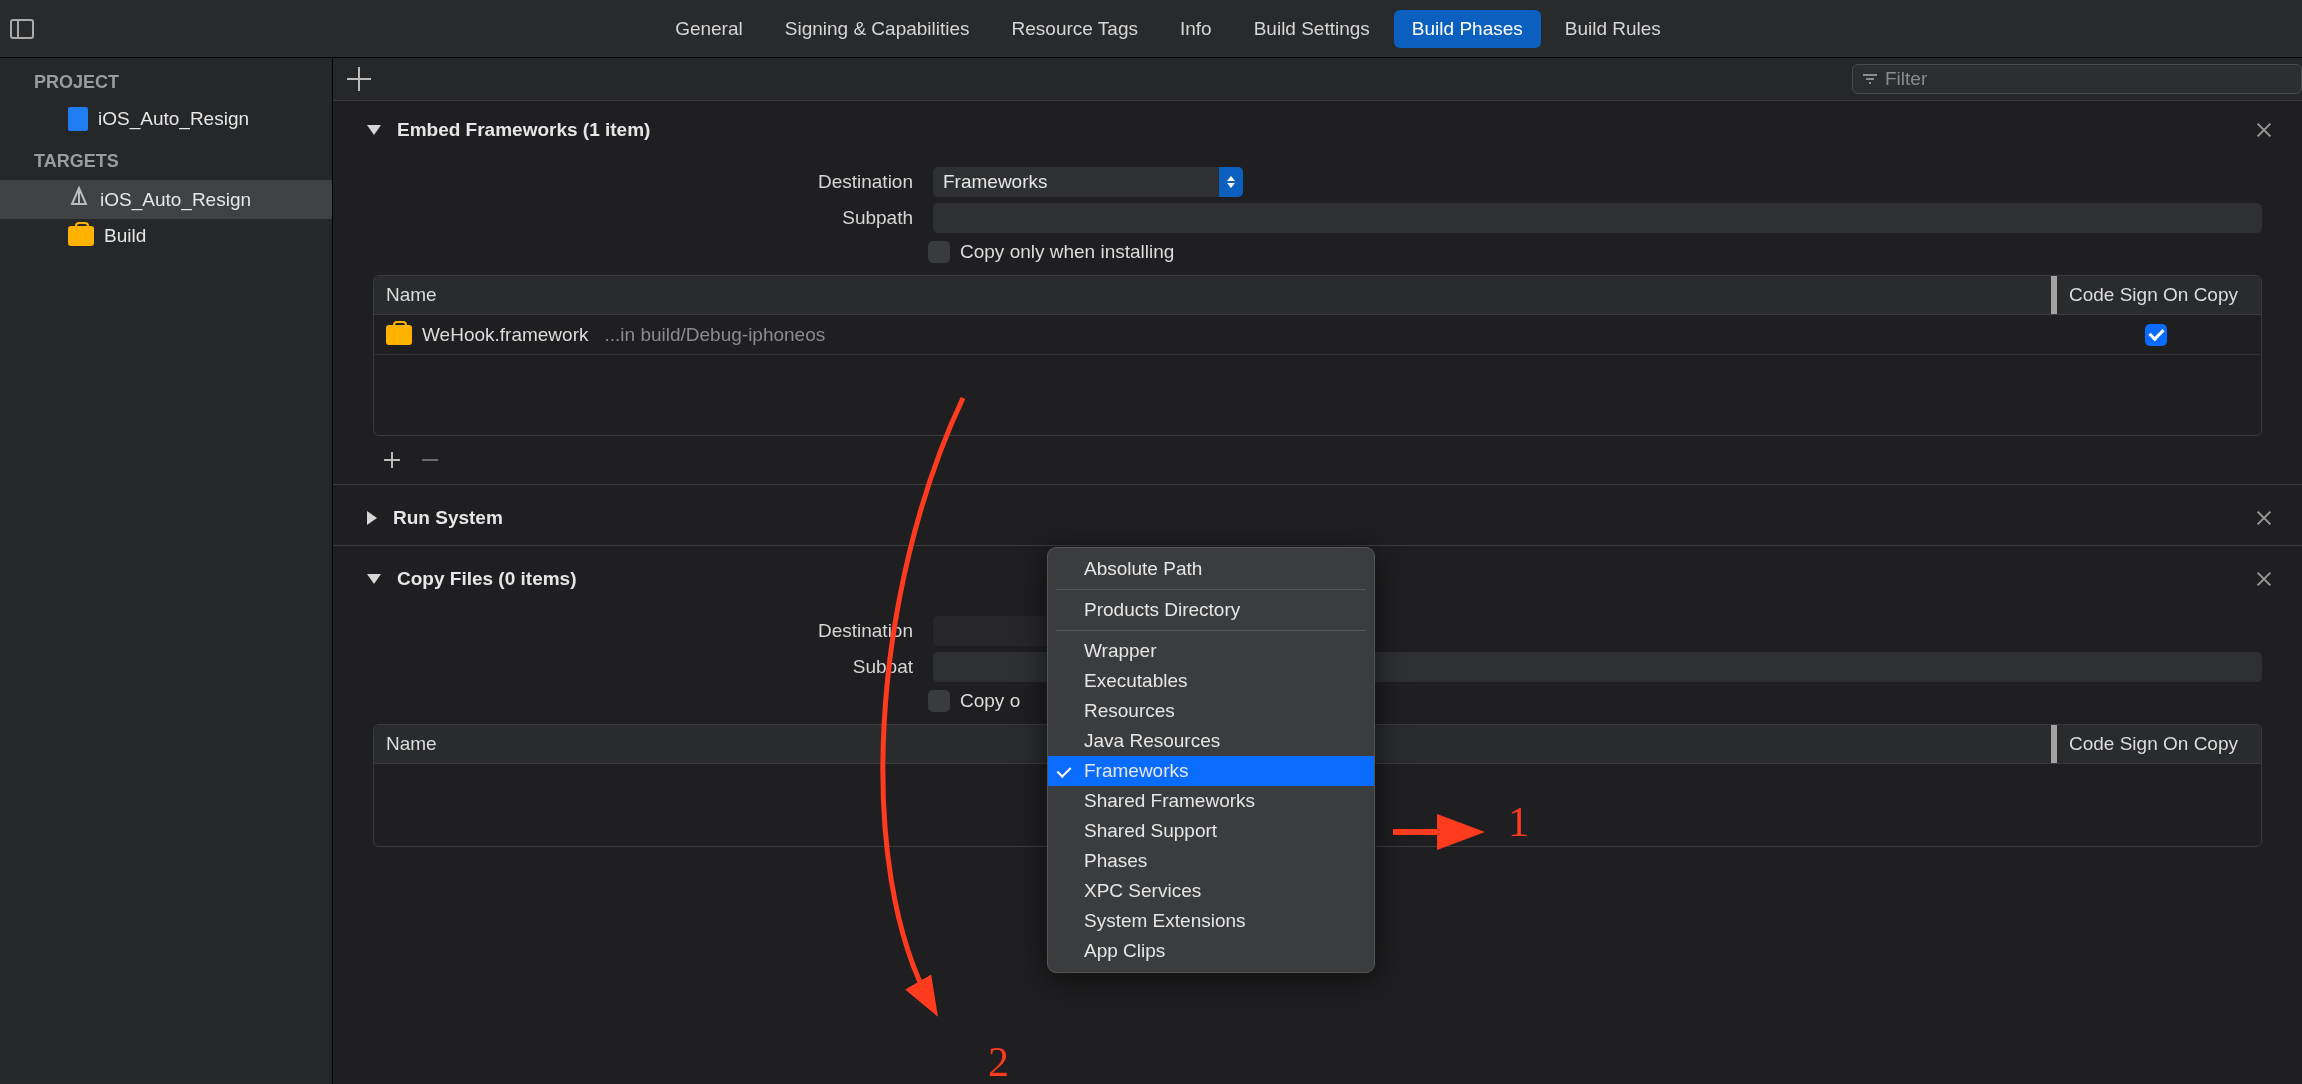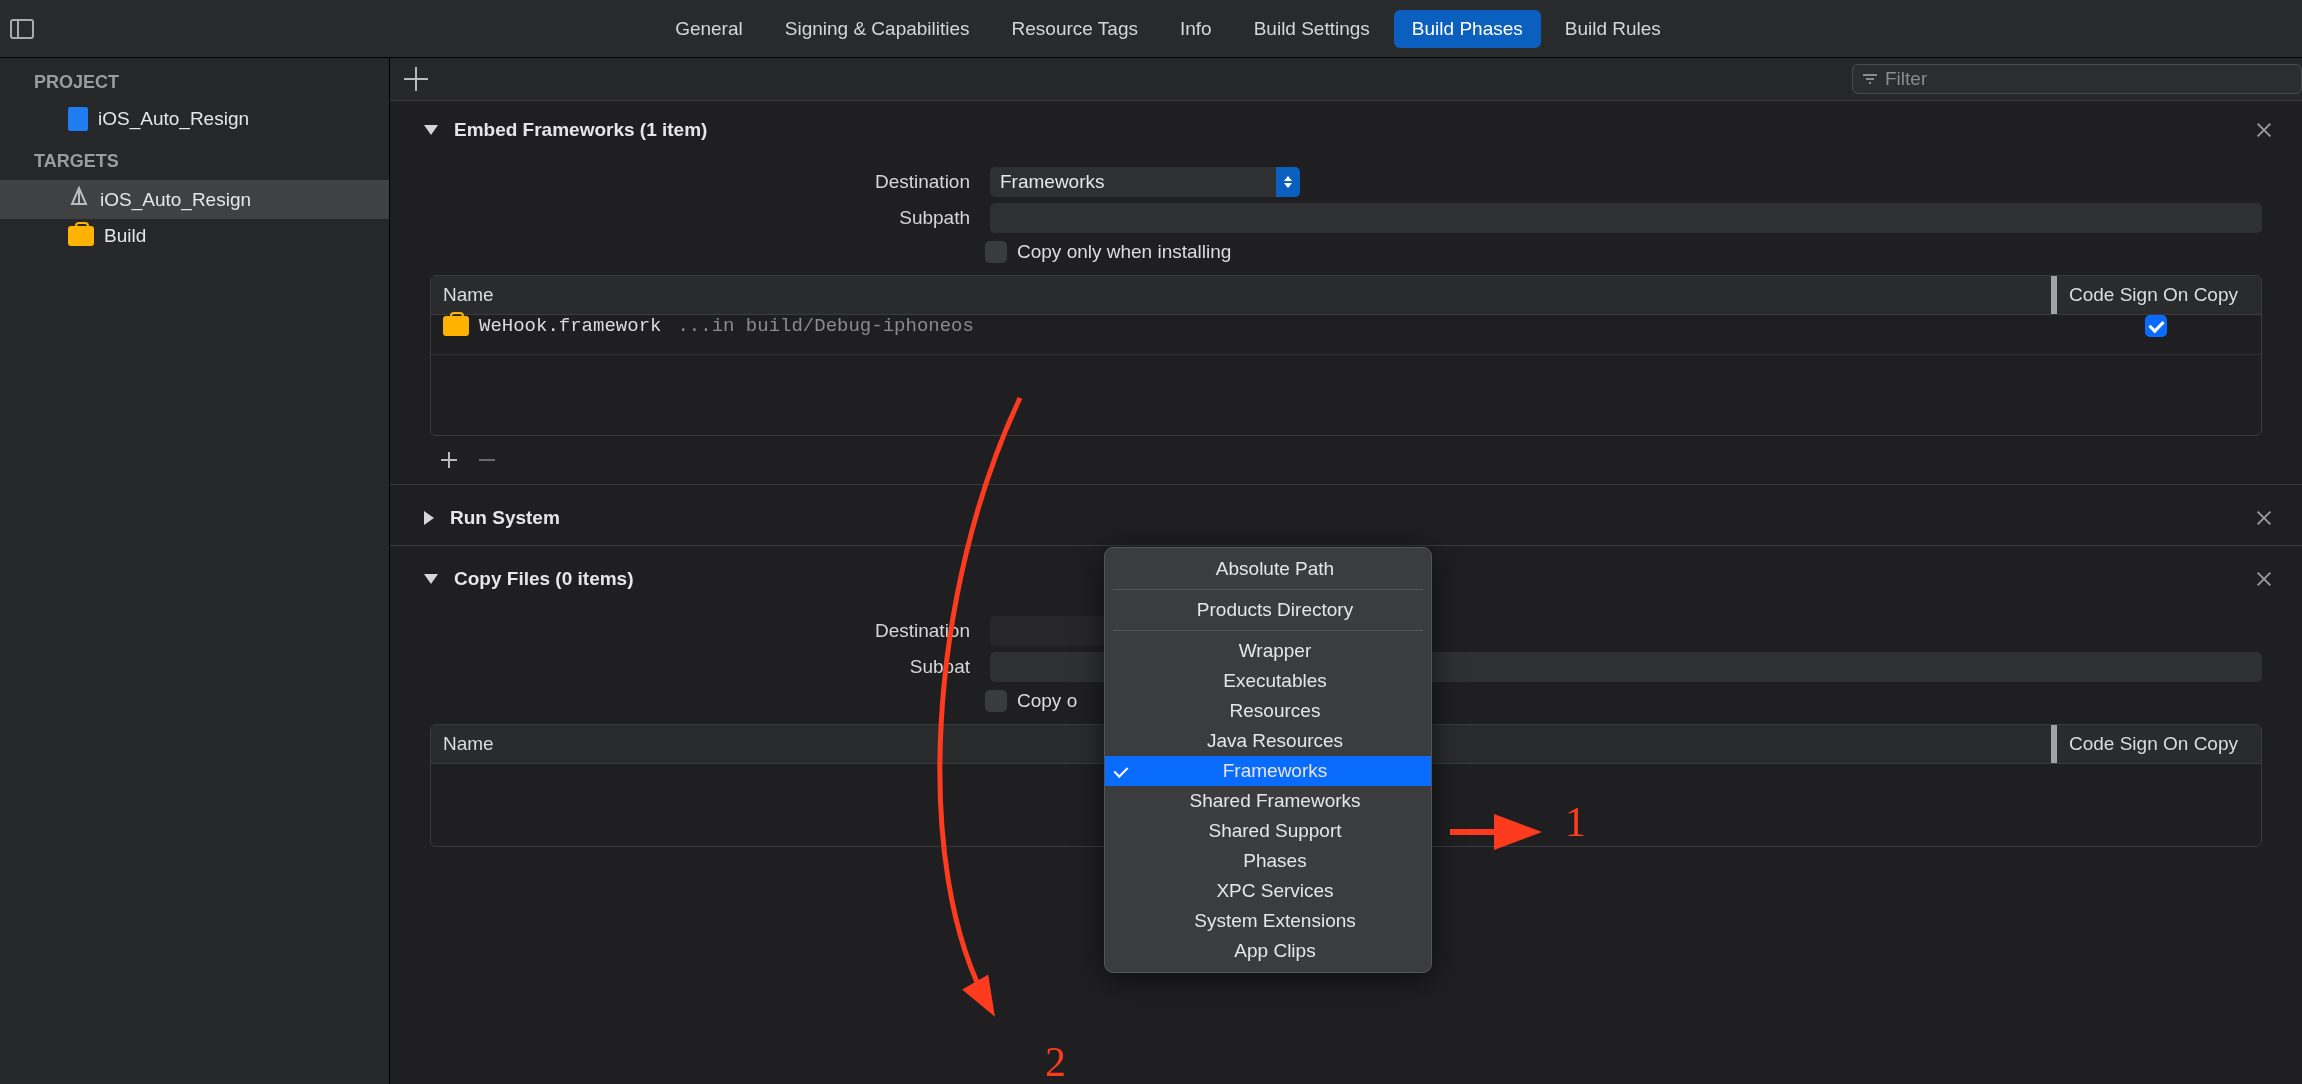--- a/index.html
+++ b/index.html
@@ -37,21 +37,21 @@
   }
   .tab {
     padding: 8px 18px;
     color: #d6d6d6;
     border-radius: 6px;
     cursor: pointer;
   }
   .tab.active { background: #0a5fbf; color: #fff; }
   .content-row { display:flex; height: calc(100% - 58px); }
   .left-pane {
-    width: 390px;
+    width: 333px;
     background: #262729;
     border-right: 1px solid #000;
   }
   .lp-section-label {
     color: #9b9c9d; font-weight:600; font-size: 18px;
     padding: 14px 34px 8px 34px;
   }
   .lp-item {
     display:flex; align-items:center; gap:10px;
     padding: 6px 20px 6px 68px;
@@ -168,23 +168,22 @@
     border:1px solid #3a3b3d;
     border-radius:6px;
     overflow:hidden;
   }
   .table-header {
     display:flex; background:#2a2b2d; border-bottom:1px solid #3a3b3d;gap:10px;
   }
   .th-name { flex:1; padding:8px 12px; }
   .th-csc { width:210px; padding:8px 12px; border-left:6px solid #a3a3a3; }
   .table-row {
-    display:flex; align-items:flex-start; height:40px;
+    display:flex; align-items:center; height:40px;
     border-bottom:1px solid #303133;
-    font-family:Liberation Mono, monospace;
   }
   .td-name { flex:1; padding:0 12px; display:flex; align-items:center; gap:10px; }
   .td-path { color:#8a8b8d; margin-left:6px; }
   .td-csc { width:210px; display:flex; justify-content:center; }
   .check-on { width:22px; height:22px; background:#0a6cff; border-radius:5px; display:flex; align-items:center; justify-content:center; }
   .check-on::after {
     content:""; width:6px; height:11px; border-right:3px solid #fff; border-bottom:3px solid #fff; transform:rotate(45deg); margin-bottom:3px;
   }
   .table-empty { height:80px; }
 
@@ -212,21 +211,20 @@
   .popup {
     position:absolute;
     left: 714px; top: 489px;
     width: 328px;
     background:#3b3c3e;
     border:1px solid #555;
     border-radius:9px;
     box-shadow: 0 6px 30px rgba(0,0,0,0.6);
     padding:6px 0;
     z-index: 50;
-    text-align: center;
   }
   .popup-item {
     padding: 4px 22px 4px 36px;
     color:#e6e6e6;
     position:relative;
     font-size:19px;
   }
   .popup-item.selected {
     background:#0a6cff;
   }

